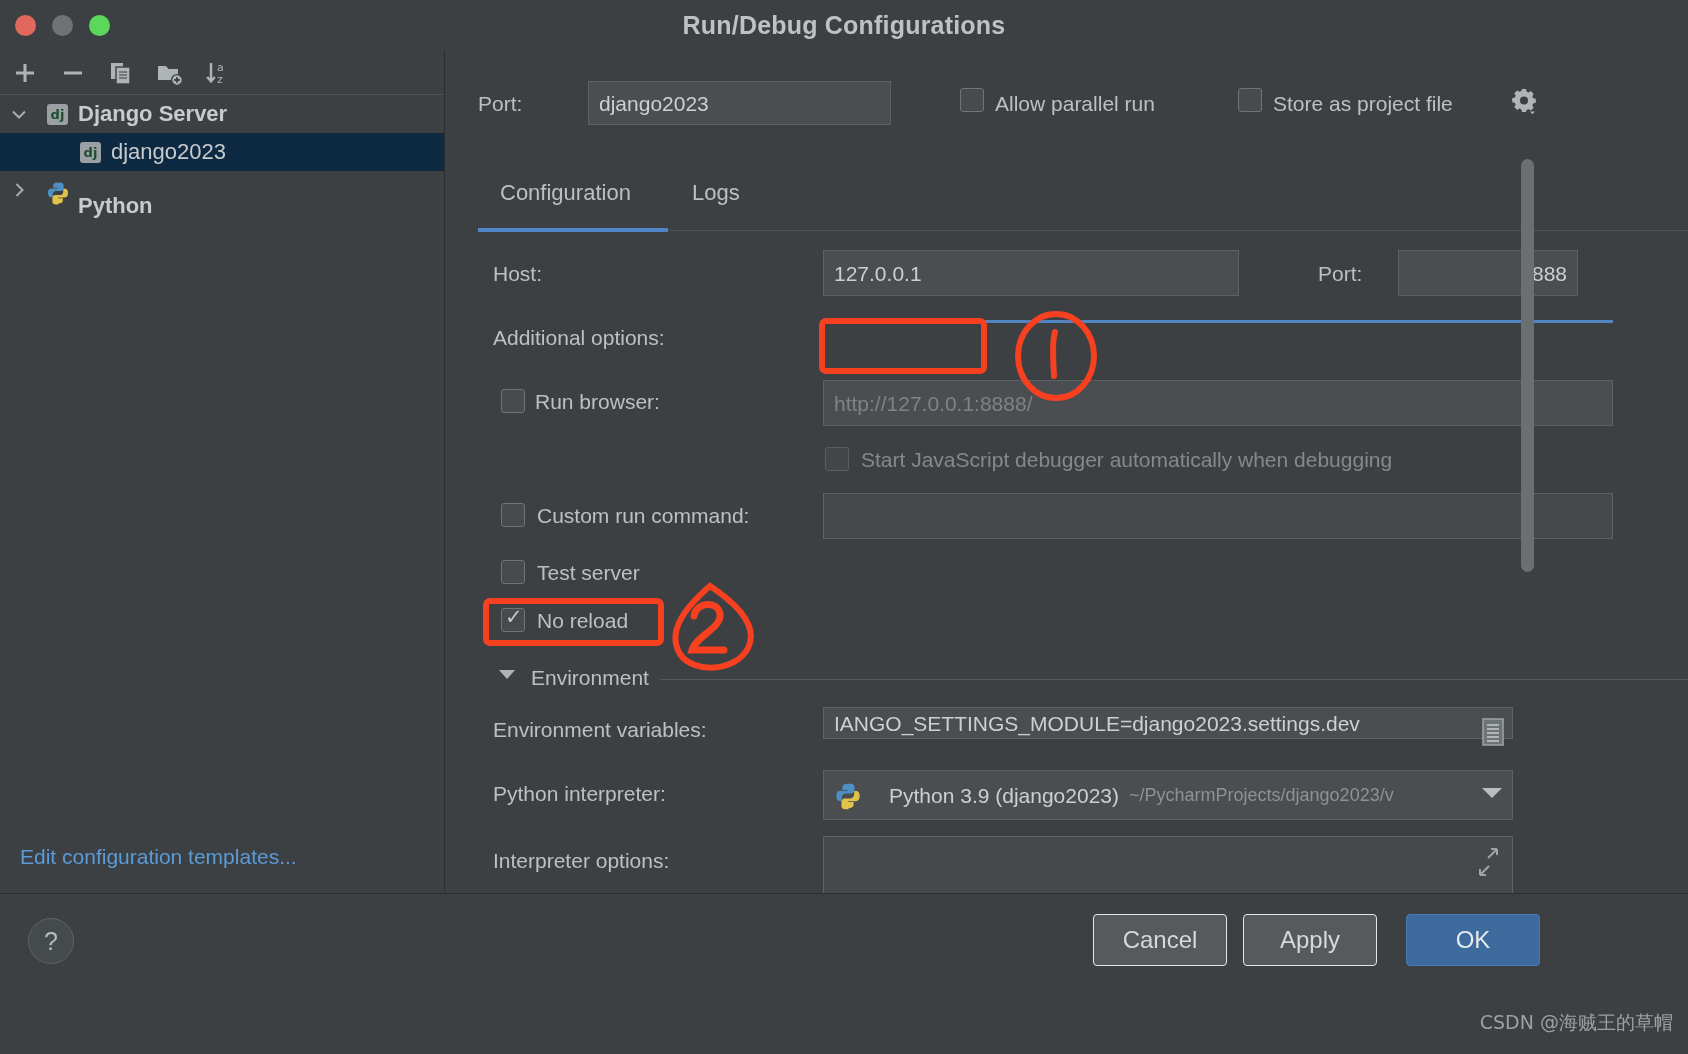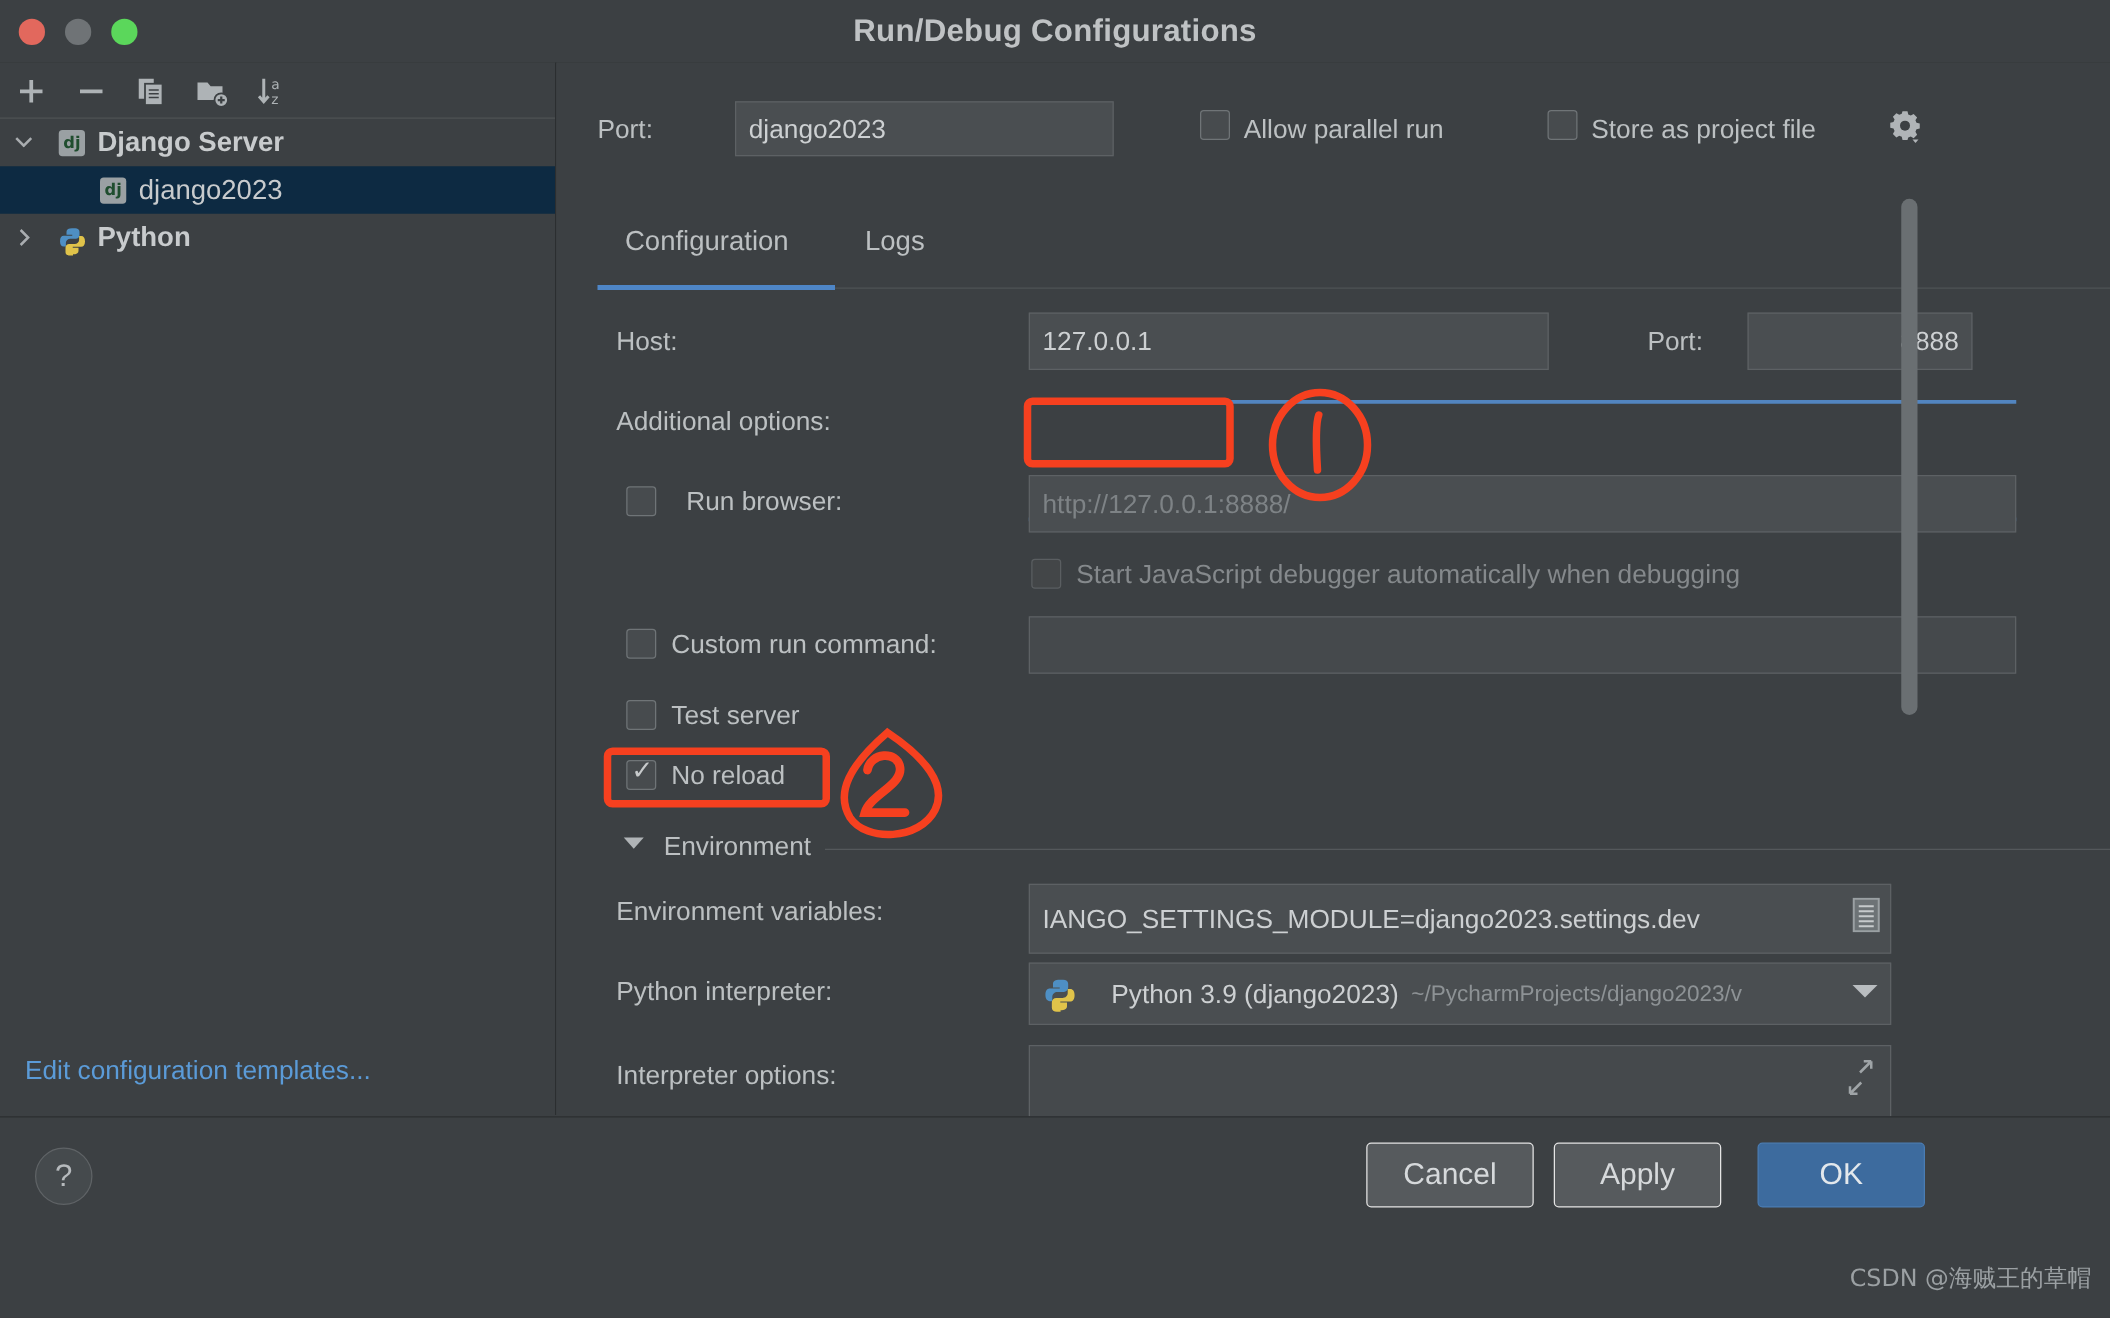--- a/index.html
+++ b/index.html
@@ -258,21 +258,21 @@
           <svg width="9" height="14" viewBox="0 0 9 14" style="margin-top:12px">
               <path d="M1.5 1L7.5 7L1.5 13" stroke="#a9adb0" stroke-width="2" fill="none"></path>
             </svg>
         </span>
         <span class="py-icon" style="left:46px; top:8px;">
           <svg width="24" height="24" viewBox="0 0 24 24">
             <path d="M11.6 1.6c-2.6 0-4.4.9-4.4 2.7v2.5h4.6v.8H5.1C3.2 7.6 2 9 2 11.9c0 2.8 1.1 4.3 3 4.3h1.7v-2.9c0-2 1.6-3.4 3.6-3.4h4.3c1.7 0 3-1.3 3-3V4.3c0-1.7-1.5-2.7-3.4-2.7h-2.6z" fill="#4e8fc4"></path>
             <path d="M12.4 22.4c2.6 0 4.4-.9 4.4-2.7v-2.5h-4.6v-.8h6.7c1.9 0 3.1-1.4 3.1-4.3 0-2.8-1.1-4.3-3-4.3h-1.7v2.9c0 2-1.6 3.4-3.6 3.4H9.4c-1.7 0-3 1.3-3 3v3.6c0 1.7 1.5 2.7 3.4 2.7h2.6z" fill="#e0c34a"></path>
           </svg>
         </span>
-        <span class="tree-label bold" style="left:78px;">Python</span>
+        <span class="tree-label bold" style="left:78px;margin-top:16px;">Python</span>
       </div>
     </div>
 
     <div id="edit-templates">Edit configuration templates...</div>
   </div>
 
   <div id="right-panel">
 
     <span class="form-label" style="left:33px; top:42px;">Port:</span>
     <div class="tfield" style="left:143px; top:31px; width:303px; height:44px;">django2023</div>
@@ -303,42 +303,42 @@
     <div class="tfield" style="left:378px; top:200px; width:416px; height:46px;">127.0.0.1</div>
     <span class="form-label" style="left:873px; top:212px;">Port:</span>
     <div class="tfield right" style="left:953px; top:200px; width:180px; height:46px;">8888</div>
 
     <span class="form-label" style="left:48px; top:276px;">Additional options:</span>
     <div class="focus-line" style="left:378px; top:270px; width:790px;"></div>
     <div class="focus-line" style="left:378px; top:364px; width:790px;"></div>
     <div style="position:absolute; left:538px; top:287px; width:2px; height:28px; background:#cdd0d2;"></div>
 
     <div class="cbox" style="left:56px; top:339px;"></div>
-    <span class="form-label" style="left:104px; top:340px;">Run browser:</span>
+    <span class="form-label" style="left:90px; top:340px;">Run browser:</span>
     <div class="tfield placeholder" style="left:378px; top:330px; width:790px; height:46px;">http://127.0.0.1:8888/</div>
 
     <div class="cbox dim" style="left:380px; top:397px;"></div>
     <span class="form-label" style="left:416px; top:398px; color:#85898c;">Start JavaScript debugger automatically when debugging</span>
 
     <div class="cbox" style="left:56px; top:453px;"></div>
     <span class="form-label" style="left:92px; top:454px;">Custom run command:</span>
     <div class="tfield nofill" style="left:378px; top:443px; width:790px; height:46px;"></div>
 
     <div class="cbox" style="left:56px; top:510px;"></div>
     <span class="form-label" style="left:92px; top:511px;">Test server</span>
 
     <div class="cbox checked" style="left:56px; top:558px;"></div>
     <span class="form-label" style="left:92px; top:559px;">No reload</span>
 
     <span class="form-label" style="left:86px; top:616px;">Environment</span>
     <div id="env-caret"></div>
     <div id="env-rule"></div>
 
     <span class="form-label" style="left:48px; top:668px;">Environment variables:</span>
-    <div class="tfield" style="left:378px; top:657px; width:690px; height:56px;">IANGO_SETTINGS_MODULE=django2023.settings.dev</div>
+    <div class="tfield" style="left:378px; top:657px; width:690px; height:32px;">IANGO_SETTINGS_MODULE=django2023.settings.dev</div>
     <span class="env-icon" style="left:1036px; top:668px;">
       <svg width="24" height="28" viewBox="0 0 24 28">
         <rect x="2" y="1" width="20" height="26" fill="#6d7376" stroke="#9aa0a3" stroke-width="1.6"></rect>
         <path d="M6 7h12M6 11h12M6 15h12M6 19h12M6 23h12" stroke="#c6cacc" stroke-width="1.6"></path>
       </svg>
     </span>
 
     <span class="form-label" style="left:48px; top:732px;">Python interpreter:</span>
     <div class="tfield" style="left:378px; top:720px; width:690px; height:50px;">
       <span class="py-icon" style="left:10px; top:11px;">

